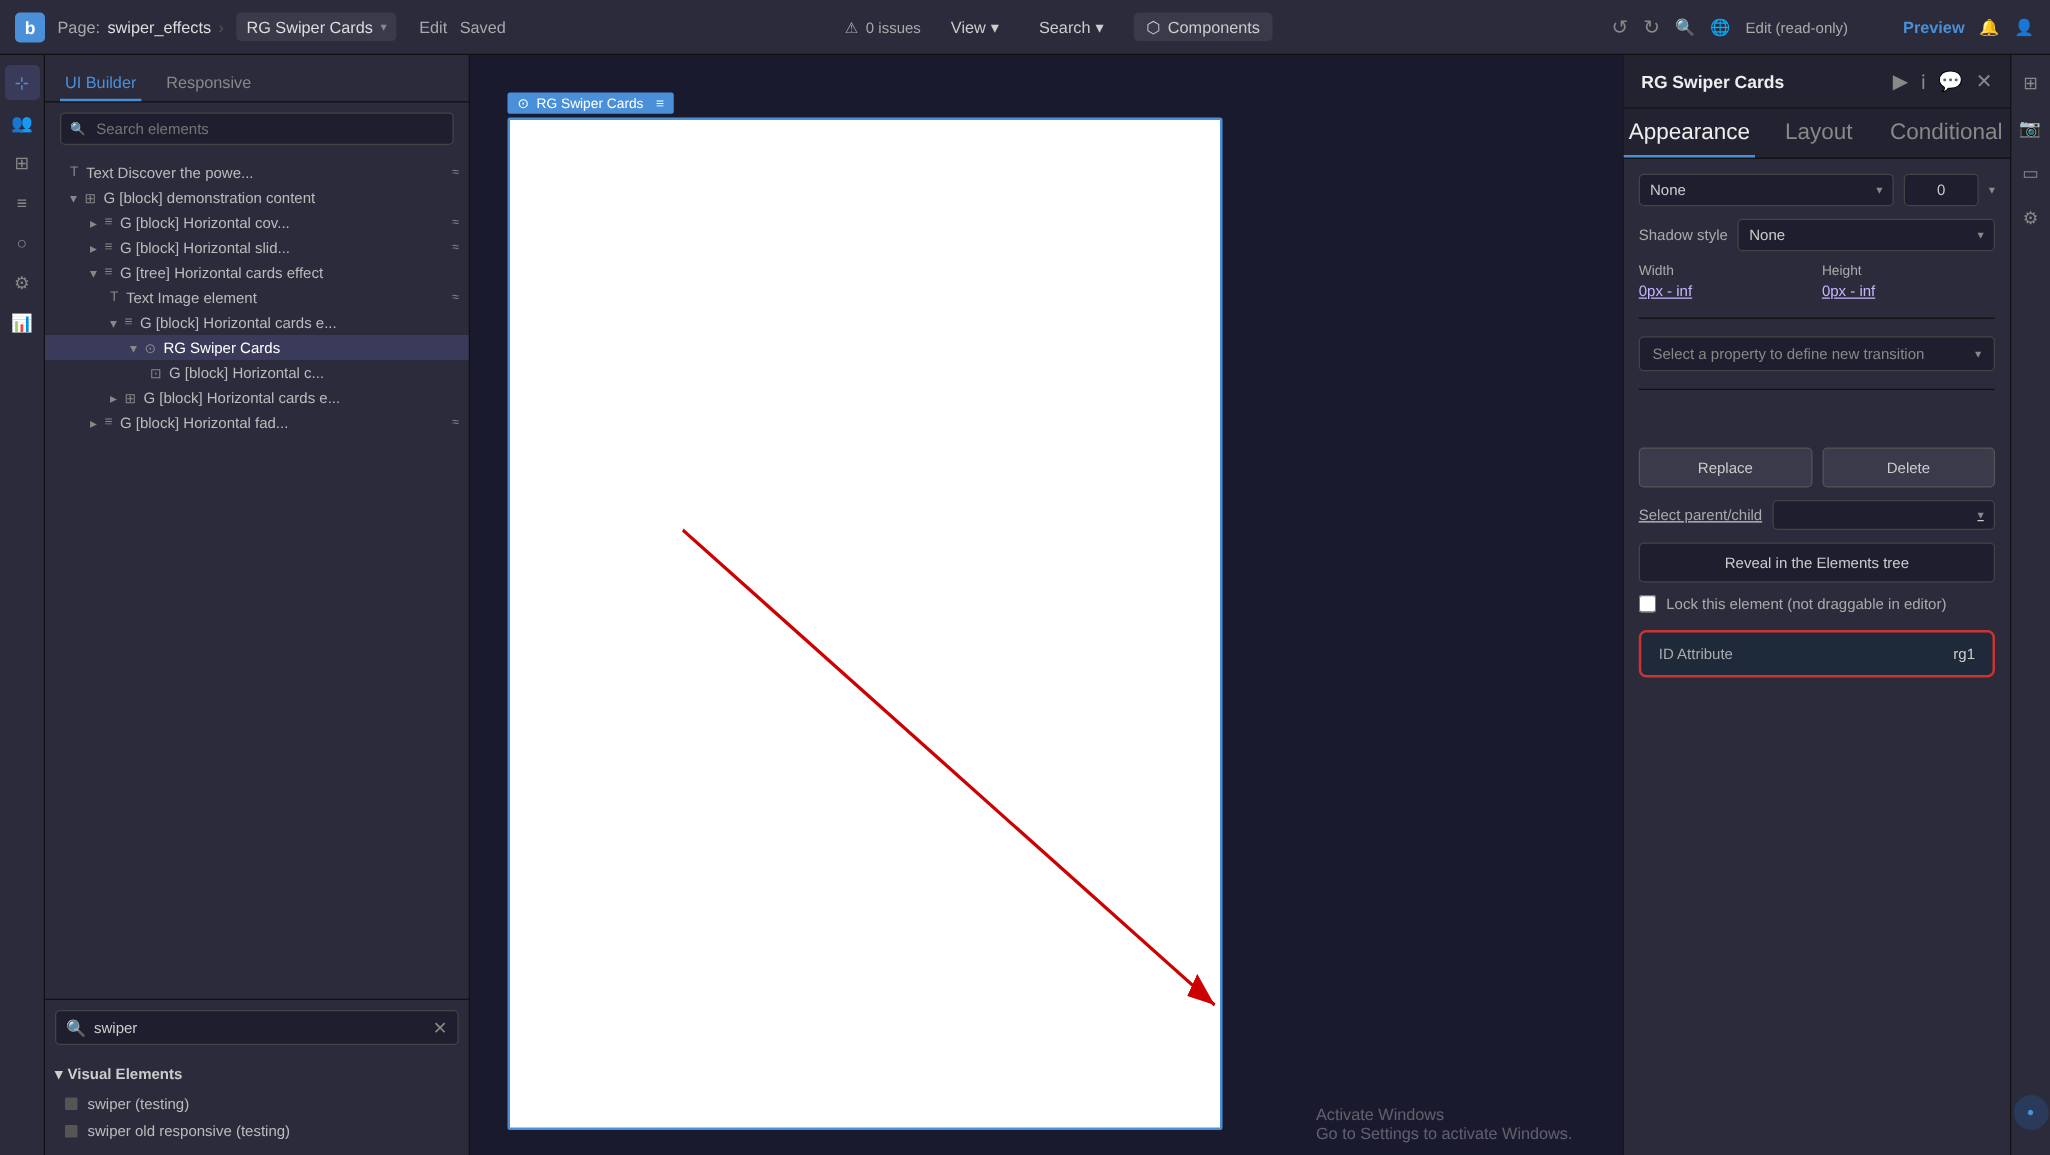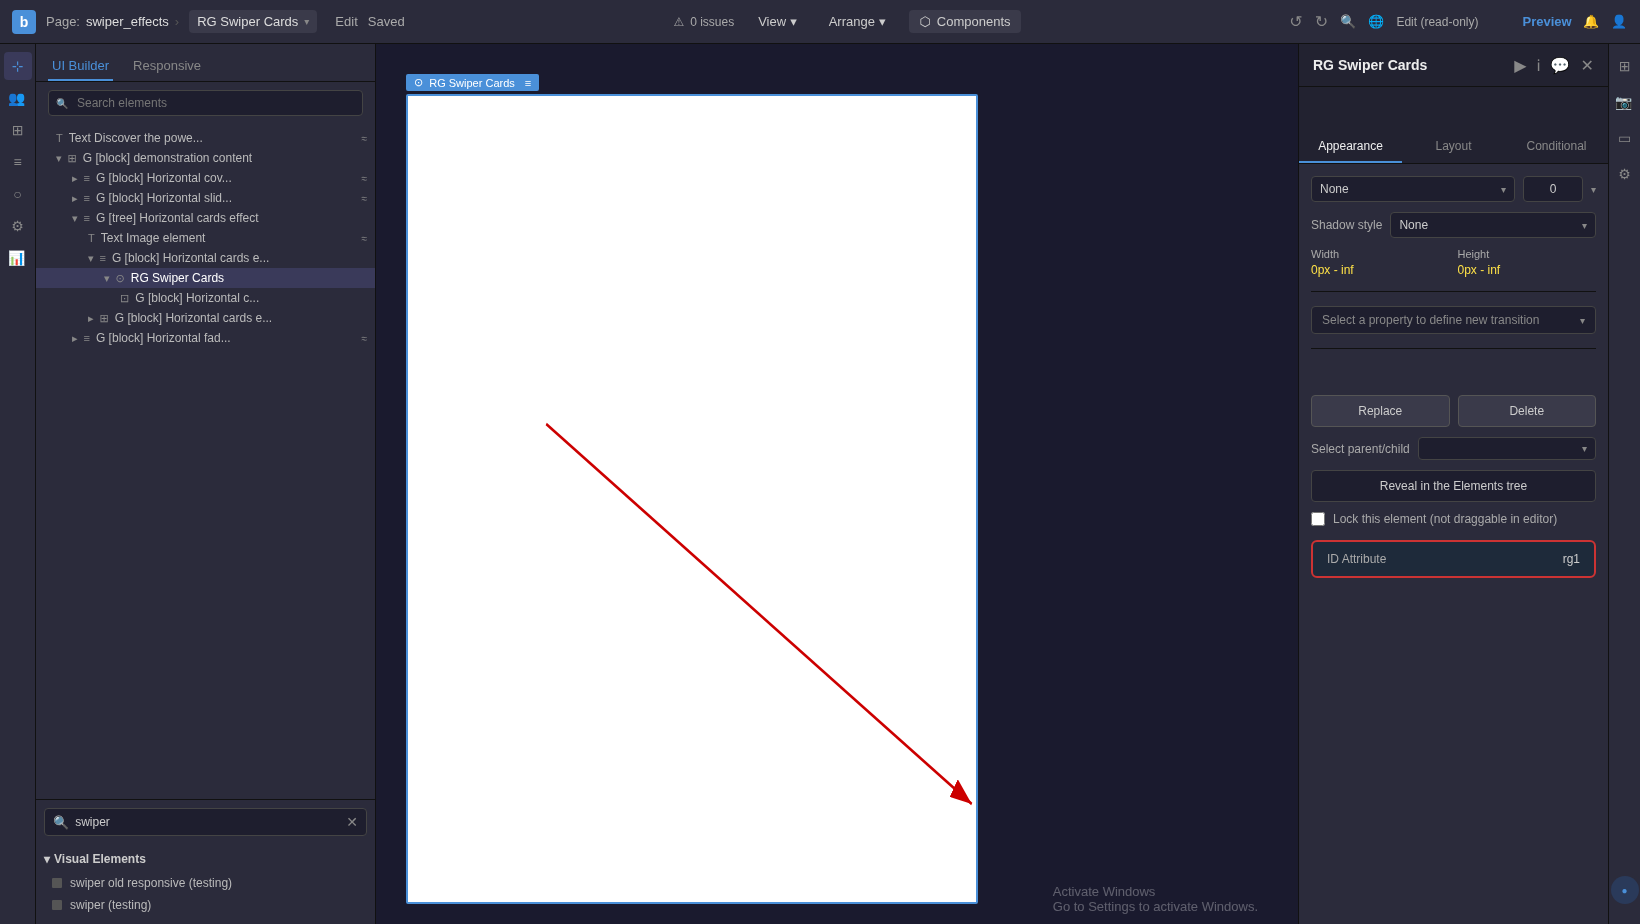--- a/index.html
+++ b/index.html
@@ -67,44 +67,44 @@
     
     .arrow-overlay { position: absolute; top: 0; left: 0; width: 100%; height: 100%; pointer-events: none; z-index: 20; }
 
     
     .right-panel { width: 310px; background: #2b2b3b; border-left: 1px solid #111; display: flex; flex-direction: column; }
     .panel-header { background: #222230; padding: 10px 14px; display: flex; align-items: center; justify-content: space-between; border-bottom: 1px solid #111; }
     .panel-title { color: #eee; font-size: 14px; font-weight: 600; }
     .panel-header-icons { display: flex; gap: 10px; align-items: center; color: #888; font-size: 16px; }
     .panel-header-icon { cursor: pointer; }
     .panel-tabs { display: flex; background: #222230; border-bottom: 1px solid #111; }
-    .panel-tab { flex: 1; text-align: center; padding: 8px 4px; font-size: 12px; color: #888; cursor: pointer; border-bottom: 2px solid transparent; margin-top: 44px; }
+    .panel-tab { flex: 1; text-align: center; padding: 8px 4px; font-size: 18px; color: #888; cursor: pointer; border-bottom: 2px solid transparent; }
     .panel-tab.active { color: #eee; border-bottom: 2px solid #4a90d9; }
     .panel-content { flex: 1; overflow-y: auto; padding: 12px; display: flex; flex-direction: column; gap: 10px; }
 
     .prop-row { display: flex; align-items: center; justify-content: space-between; gap: 8px; }
     .prop-label { color: #aaa; font-size: 12px; flex-shrink: 0; }
     .prop-select { background: #1e1e2e; border: 1px solid #444; border-radius: 4px; color: #ccc; padding: 5px 8px; font-size: 12px; cursor: pointer; display: flex; align-items: center; justify-content: space-between; gap: 4px; }
     .prop-select-full { flex: 1; }
     .prop-input { background: #1e1e2e; border: 1px solid #444; border-radius: 4px; color: #ccc; padding: 5px 8px; font-size: 12px; text-align: center; width: 60px; }
     .chevron { color: #888; font-size: 10px; }
 
     .divider { height: 1px; background: #111; margin: 4px 0; }
 
     .dim-row { display: flex; gap: 8px; }
     .dim-col { flex: 1; }
     .dim-label { color: #aaa; font-size: 11px; margin-bottom: 3px; }
-    .dim-value { color: #fde047; font-size: 12px; }
+    .dim-value { color: #c4b5fd; font-size: 12px; text-decoration: underline; }
 
     .transition-select { display: flex; align-items: center; background: #1e1e2e; border: 1px solid #444; border-radius: 4px; padding: 6px 10px; font-size: 12px; color: #888; justify-content: space-between; cursor: pointer; }
 
     .action-btns { display: flex; gap: 8px; margin-top: 32px; }
     .action-btn { flex: 1; background: #3a3a4a; border: 1px solid #555; border-radius: 4px; color: #ccc; padding: 8px; text-align: center; font-size: 12px; cursor: pointer; }
 
-    .parent-child-row { display: flex; align-items: center; gap: 8px; }
+    .parent-child-row { display: flex; align-items: center; gap: 8px; text-decoration: underline; }
     .parent-child-select { flex: 1; background: #1e1e2e; border: 1px solid #444; border-radius: 4px; color: #ccc; padding: 5px 8px; font-size: 12px; display: flex; align-items: center; justify-content: space-between; cursor: pointer; }
 
     .reveal-btn { background: #1e1e2e; border: 1px solid #444; border-radius: 4px; color: #ccc; padding: 8px; text-align: center; font-size: 12px; cursor: pointer; }
 
     .lock-row { display: flex; align-items: flex-start; gap: 8px; color: #aaa; font-size: 12px; }
     .lock-checkbox { width: 14px; height: 14px; }
 
     .id-attribute-row { display: flex; align-items: center; justify-content: space-between; background: #1e2a3a; border: 2px solid #cc3333; border-radius: 6px; padding: 10px 14px; margin-top: 4px; }
     .id-attr-label { color: #aaa; font-size: 12px; }
     .id-attr-value { color: #ccc; font-size: 12px; }
@@ -138,21 +138,21 @@
   <div class="topbar-center">
     <div class="topbar-issues">
       <span>⚠</span>
       <span>0 issues</span>
     </div>
     <div class="topbar-btn">
       <span>View</span>
       <span>▾</span>
     </div>
     <div class="topbar-btn">
-      <span>Arrange</span>
+      <span>Search</span>
       <span>▾</span>
     </div>
     <div class="topbar-components">
       <span>⬡</span>
       <span>Components</span>
     </div>
   </div>
   <div class="topbar-right">
     <span class="topbar-undo">↺</span>
     <span class="topbar-undo">↻</span>
@@ -266,25 +266,25 @@
         <span class="search-x">✕</span>
       </div>
     </div>
     <div class="visual-elements">
       <div class="visual-section-title">
         <span>▾</span>
         <span>Visual Elements</span>
       </div>
       <div class="visual-item">
         <div class="visual-dot"></div>
-        <span>swiper old responsive (testing)</span>
+        <span>swiper (testing)</span>
       </div>
       <div class="visual-item">
         <div class="visual-dot"></div>
-        <span>swiper (testing)</span>
+        <span>swiper old responsive (testing)</span>
       </div>
     </div>
   </div>
 
   <div class="canvas">
     <div class="canvas-inner">
       <div class="element-label">
         <span>⊙</span>
         <span>RG Swiper Cards</span>
         <span style="margin-left:4px">≡</span>

